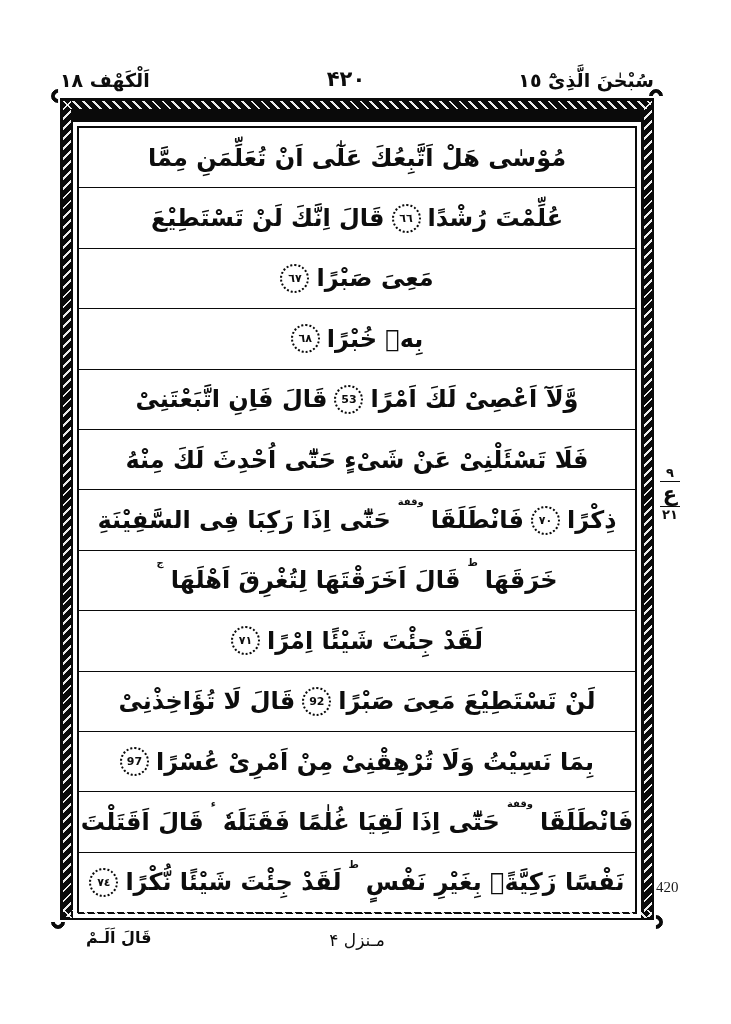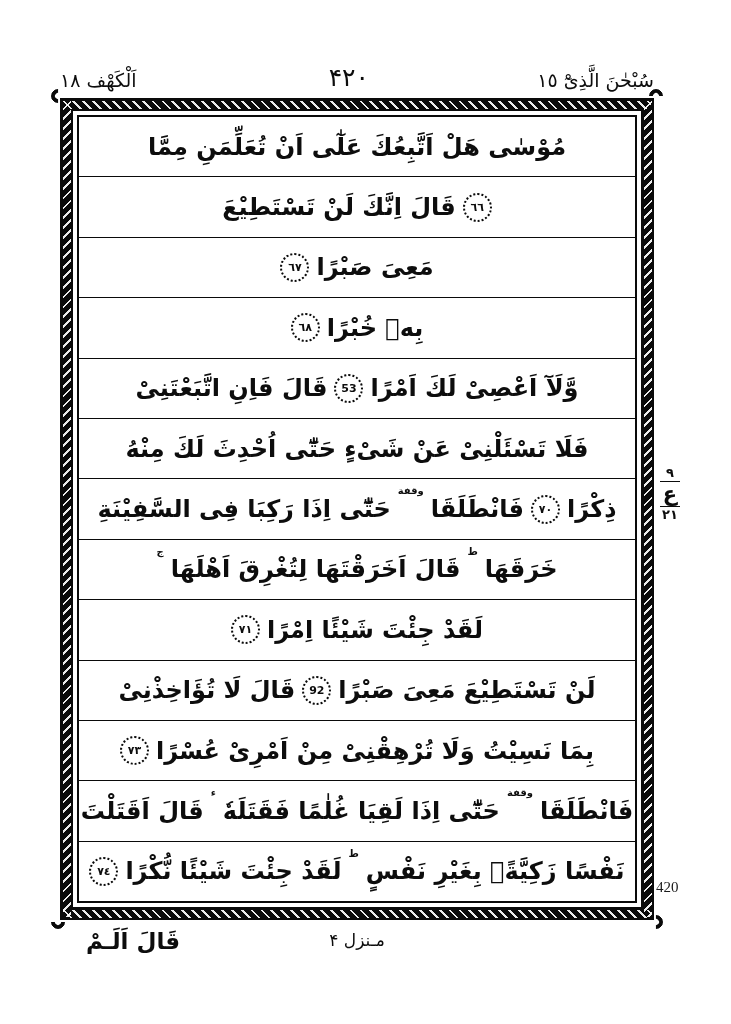--- a/index.html
+++ b/index.html
@@ -5,22 +5,22 @@
   html,body{margin:0;padding:0;}
   body{
     width:731px;height:1024px;background:#ffffff;position:relative;overflow:hidden;
     font-family:"DejaVu Sans",sans-serif;color:#0d0d0d;
   }
   
   .header{
     position:absolute;left:60px;top:50px;width:594px;height:40px;
     display:flex;justify-content:space-between;align-items:flex-end;direction:rtl;
   }
-  .hdr{font-weight:400;font-size:19px;line-height:1;text-align:right;}
-  .pageno-ar{font-size:25px;transform:translateX(12px);}
+  .hdr{font-weight:700;font-size:19px;line-height:1;text-align:right;}
+  .pageno-ar{font-size:21px;transform:translateX(12px);}
   
   .frame{
     position:absolute;left:60px;top:98px;width:594px;height:822px;
     background:#0a0a0a;padding:13px;box-sizing:border-box;
   }
   .orn{position:absolute;pointer-events:none;}
   .orn-top,.orn-bottom{
     left:3px;right:3px;height:8px;
     background:repeating-linear-gradient(45deg,transparent 0 5px,rgba(255,255,255,.92) 5px 7px);
   }
@@ -31,21 +31,21 @@
   }
   .orn-left{left:2.5px;} .orn-right{right:2.5px;}
   .curl{
     position:absolute;width:14px;height:14px;border:4px solid #0a0a0a;border-radius:50%;
     border-left-color:transparent;border-bottom-color:transparent;box-sizing:border-box;
   }
   .c-tl{left:-9px;top:-9px;transform:rotate(225deg);}
   .c-tr{right:-9px;top:-9px;transform:rotate(315deg);}
   .c-bl{left:-9px;bottom:-9px;transform:rotate(135deg);}
   .c-br{right:-9px;bottom:-9px;transform:rotate(45deg);}
-  .inner-wrap{background:#ffffff;width:100%;height:100%;box-sizing:border-box;padding:4px;}
+  .inner-wrap{background:#ffffff;width:100%;height:100%;box-sizing:border-box;padding:4px;margin-top:11px;}
   .inner{
     border:2.5px solid #0a0a0a;width:100%;height:100%;box-sizing:border-box;
     display:flex;flex-direction:column;background:#fff;
   }
   
   .line{
     flex:1;display:flex;align-items:center;justify-content:center;gap:7px;
     direction:rtl;border-bottom:1.6px solid #0a0a0a;padding:0 8px;
     font-weight:700;font-size:24px;white-space:nowrap;overflow:hidden;
   }
@@ -59,21 +59,21 @@
   .small-word{font-size:10px;font-weight:700;align-self:flex-start;margin-top:7px;line-height:1;}
   
   .ruku{
     position:absolute;left:655px;top:466px;width:30px;text-align:center;
     font-weight:700;direction:rtl;line-height:1.05;
   }
   .ruku .n{font-size:13px;}
   .ruku .ain{font-size:21px;border-top:1px solid #0d0d0d;border-bottom:1px solid #0d0d0d;
     display:inline-block;padding:1px 3px;margin:1px 0;}
   
-  .catchword{position:absolute;left:86px;top:928px;font-size:23px;font-weight:700;direction:rtl;}
+  .catchword{position:absolute;left:86px;top:928px;font-size:16px;font-weight:700;direction:rtl;}
   .manzil{position:absolute;left:60px;top:930px;width:594px;text-align:center;
     font-size:17px;font-weight:400;direction:rtl;}
   .pageno-latin{position:absolute;left:656px;top:879px;font-size:15px;
     font-family:"Liberation Serif","DejaVu Serif",serif;color:#1a1a1a;}
 </style>
 </head>
 <body>
 
 <div class="page">
 
@@ -91,20 +91,21 @@
     <div class="curl c-tl"></div>
     <div class="curl c-tr"></div>
     <div class="curl c-bl"></div>
     <div class="curl c-br"></div>
     <div class="inner-wrap">
       <div class="inner" id="lines">
           <div class="line">
             <span class="txt">مُوْسٰى هَلْ اَتَّبِعُكَ عَلٰٓى اَنْ تُعَلِّمَنِ مِمَّا</span>
           </div>
           <div class="line">
+            <span class="txt">عُلِّمْتَ رُشْدًا</span>
             <span class="ayah">٦٦</span>
             <span class="txt">قَالَ اِنَّكَ لَنْ تَسْتَطِيْعَ</span>
           </div>
           <div class="line">
             <span class="txt">مَعِىَ صَبْرًا</span>
             <span class="ayah">٦٧</span>
           </div>
           <div class="line">
             <span class="txt">بِهٖ خُبْرًا</span>
             <span class="ayah">٦٨</span>
@@ -134,21 +135,21 @@
             <span class="txt">لَقَدْ جِئْتَ شَيْئًا اِمْرًا</span>
             <span class="ayah">٧١</span>
           </div>
           <div class="line">
             <span class="txt">لَنْ تَسْتَطِيْعَ مَعِىَ صَبْرًا</span>
             <span class="ayah">92</span>
             <span class="txt">قَالَ لَا تُؤَاخِذْنِىْ</span>
           </div>
           <div class="line">
             <span class="txt">بِمَا نَسِيْتُ وَلَا تُرْهِقْنِىْ مِنْ اَمْرِىْ عُسْرًا</span>
-            <span class="ayah">٧٣</span>
+            <span class="ayah">97</span>
           </div>
           <div class="line">
             <span class="txt">فَانْطَلَقَا</span>
             <span class="small-word">وقفة</span>
             <span class="txt">حَتّٰٓى اِذَا لَقِيَا غُلٰمًا فَقَتَلَهٗ</span>
             <span class="small-word">ء</span>
             <span class="txt">قَالَ اَقَتَلْتَ</span>
           </div>
           <div class="line">
             <span class="txt">نَفْسًا زَكِيَّةًۢ بِغَيْرِ نَفْسٍ</span>

